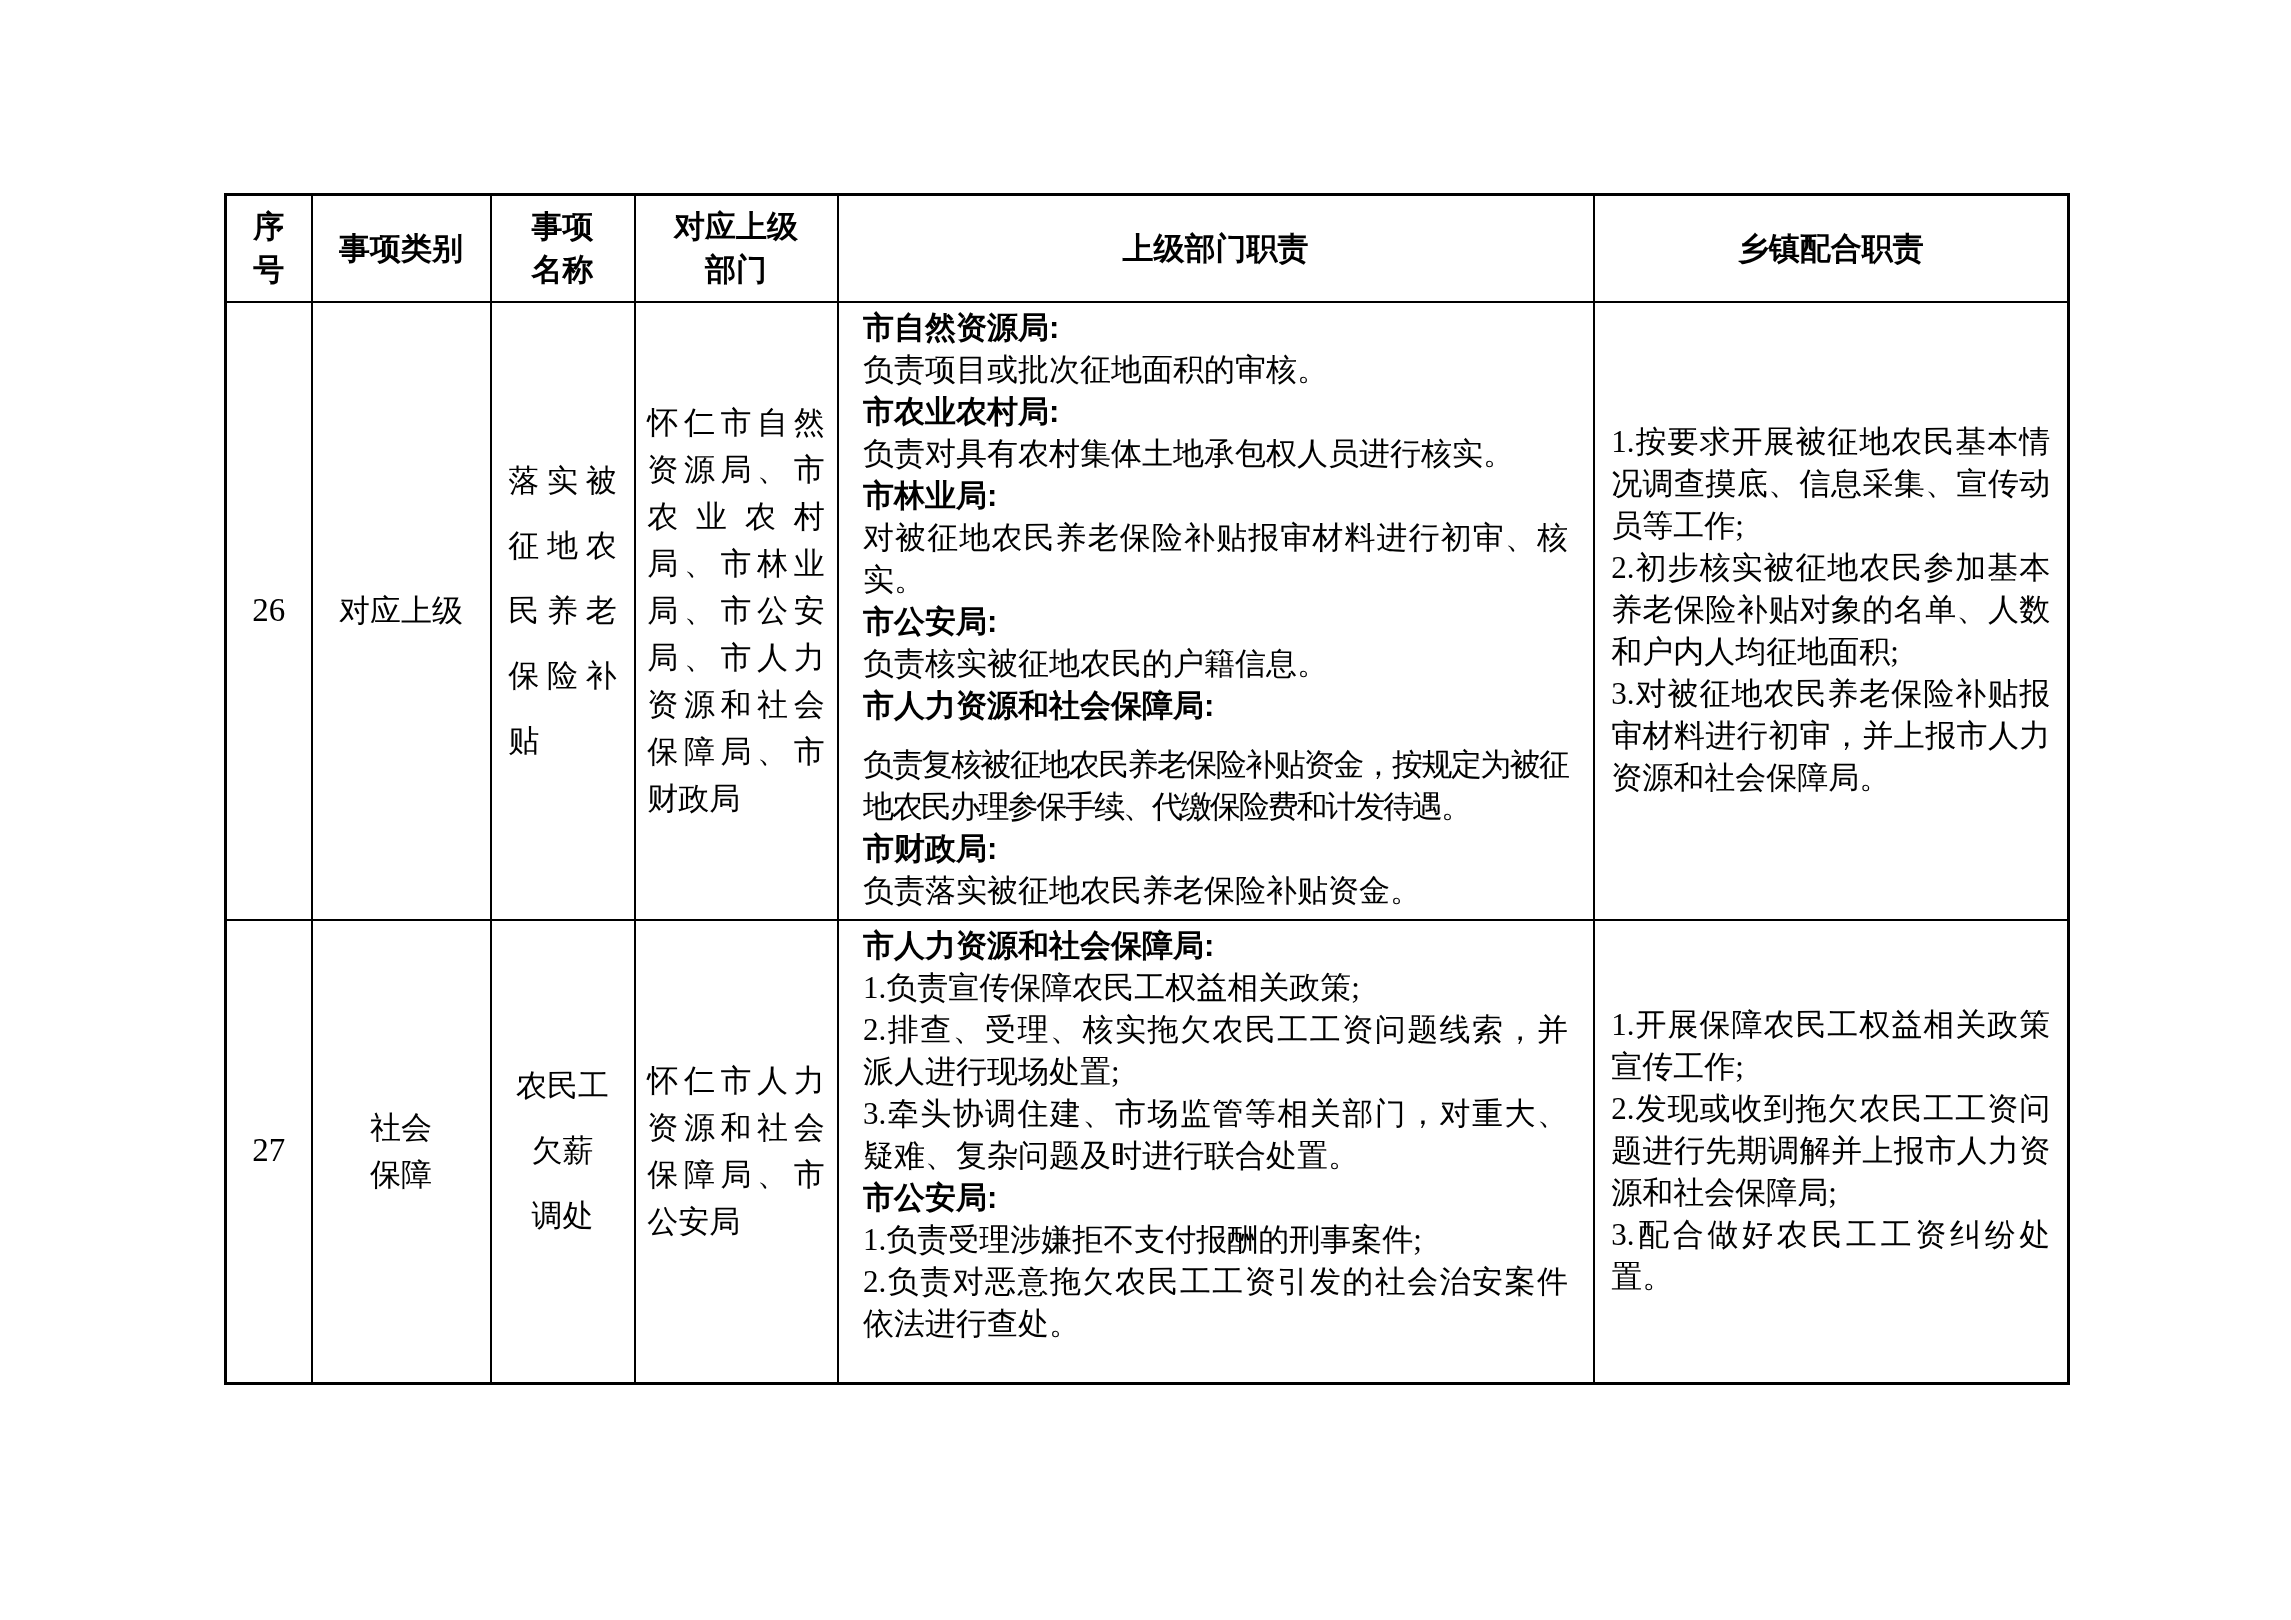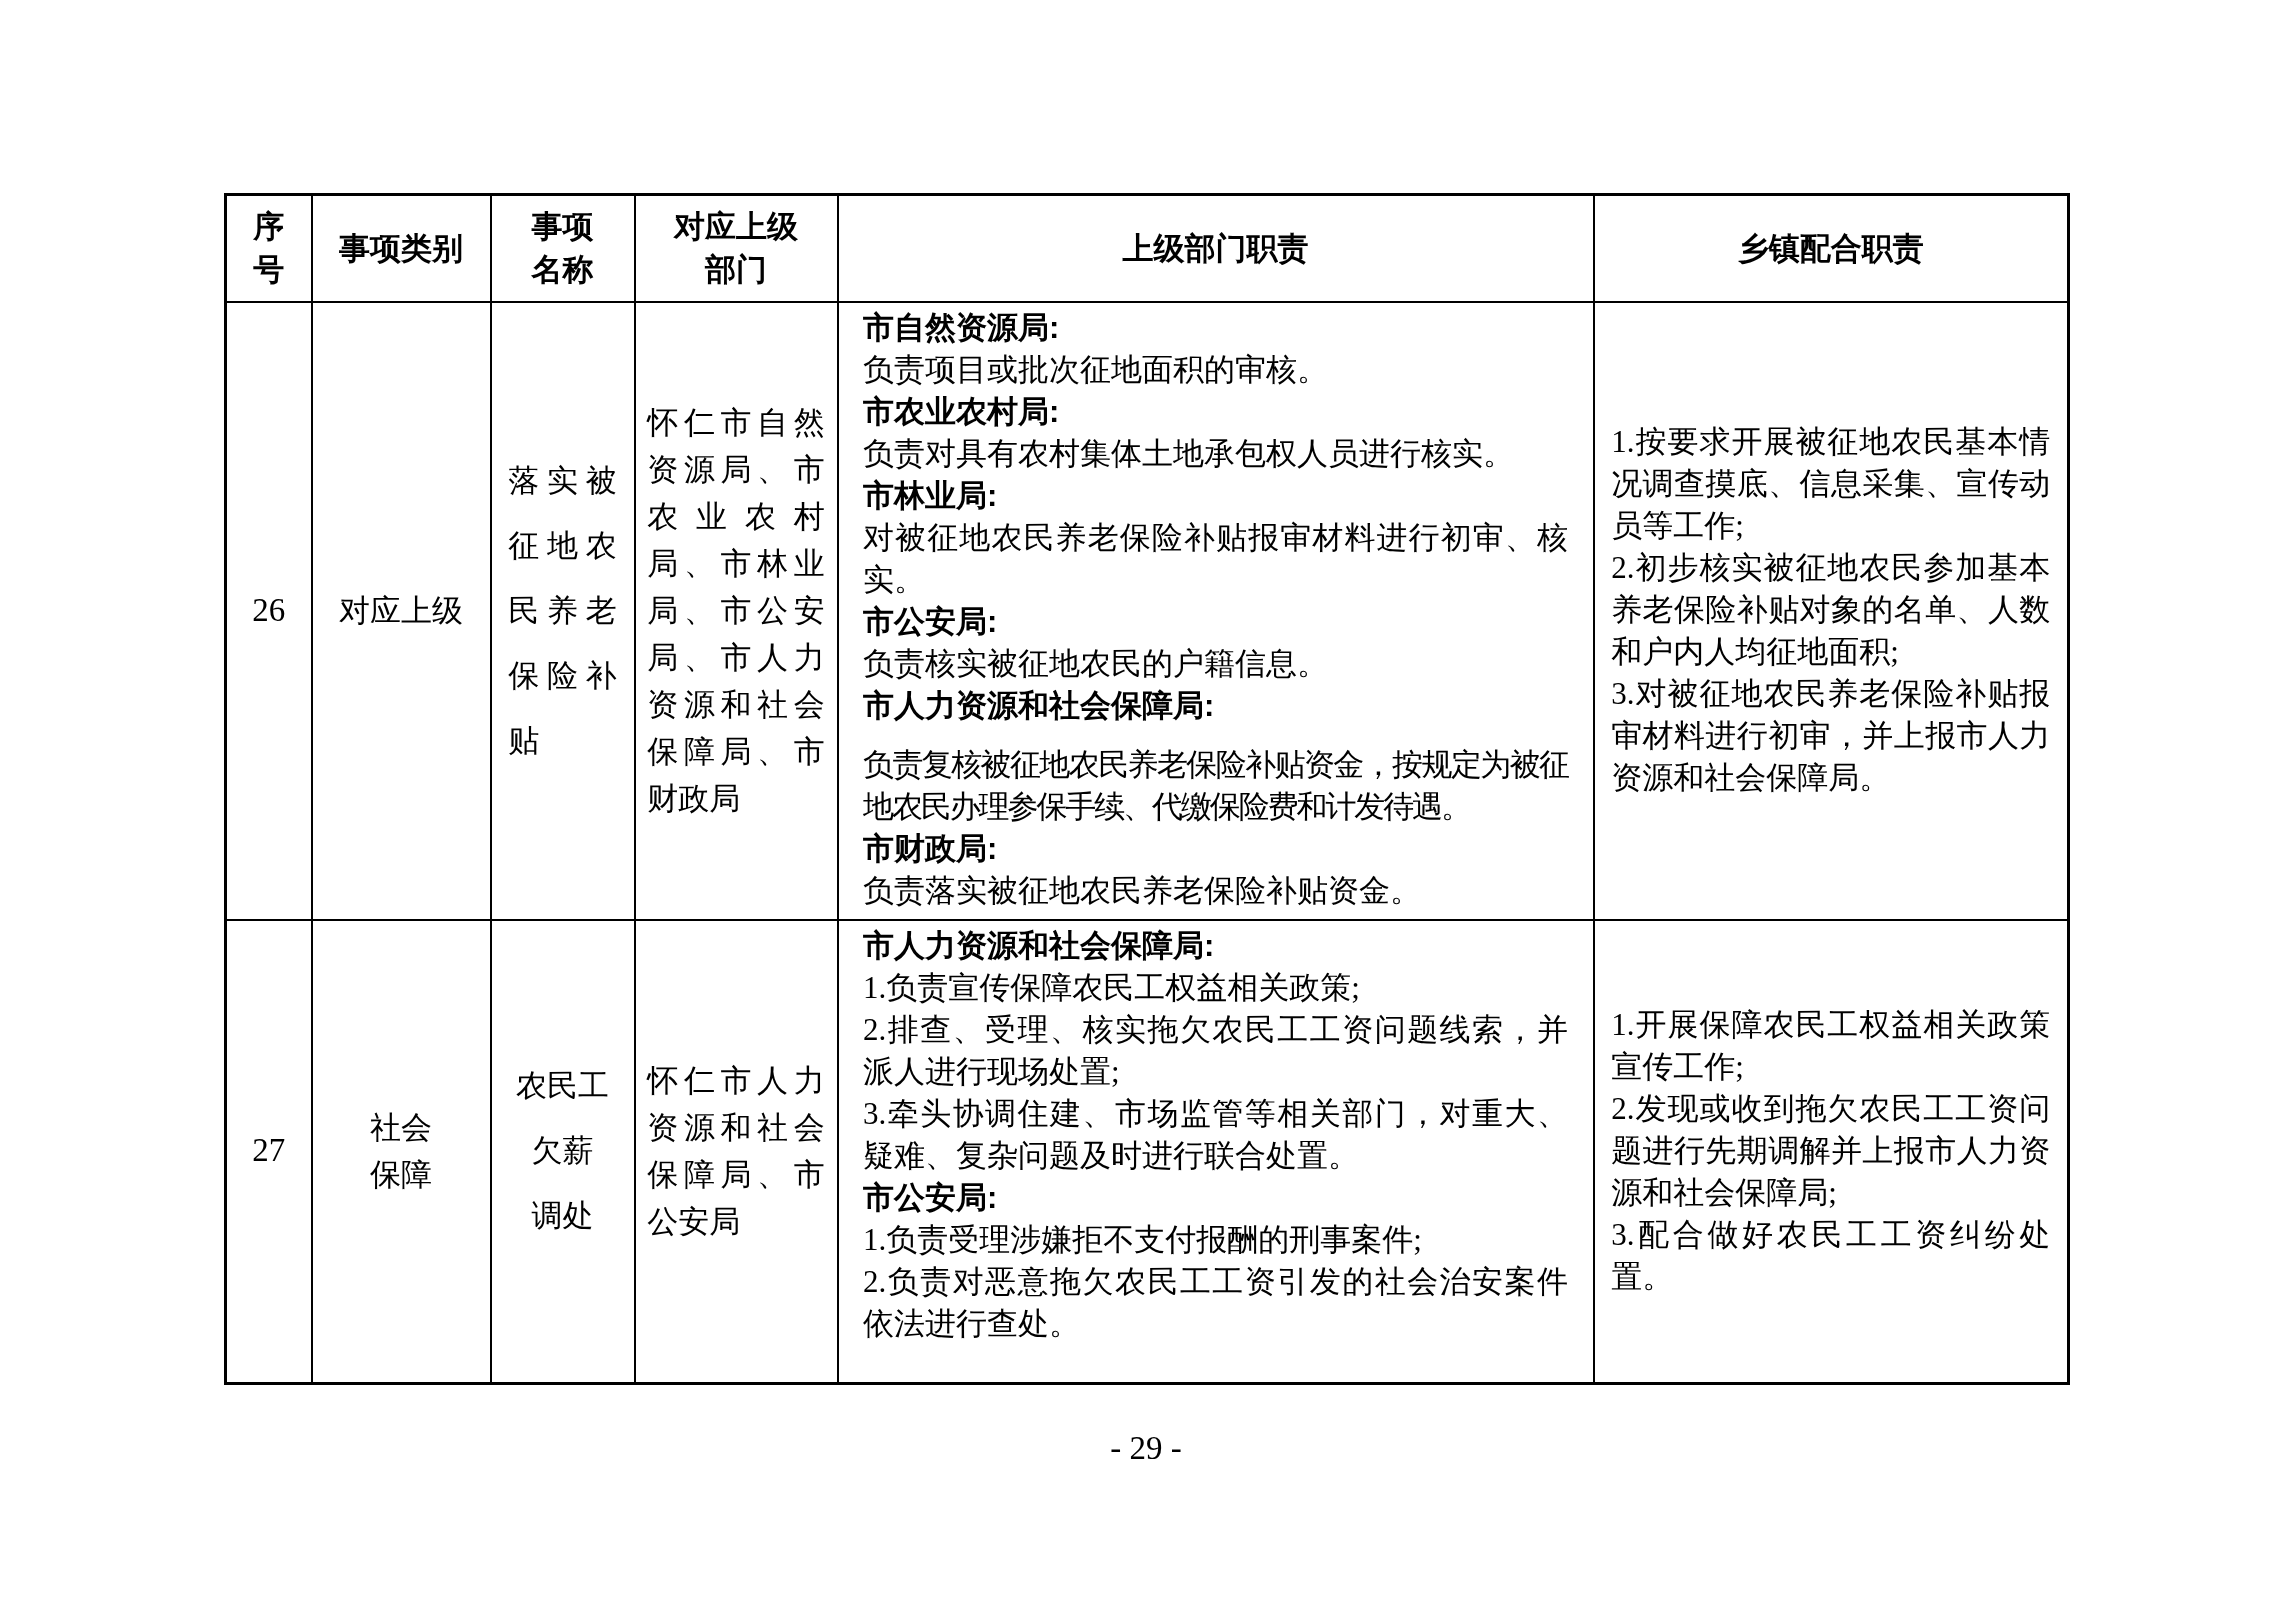--- a/index.html
+++ b/index.html
@@ -173,16 +173,15 @@
 
           <p class="town-line">1.开展保障农民工权益相关政策宣传工作;</p>
               <p class="town-line">2.发现或收到拖欠农民工工资问题进行先期调解并上报市人力资源和社会保障局;</p>
               <p class="town-line">3.配合做好农民工工资纠纷处置。</p>
             </div>
         </td>
       </tr>
     </tbody>
   </table>
 
-  <div class="pageno">- 29 -</div>
 
 </div>
 
 
 </body></html>

